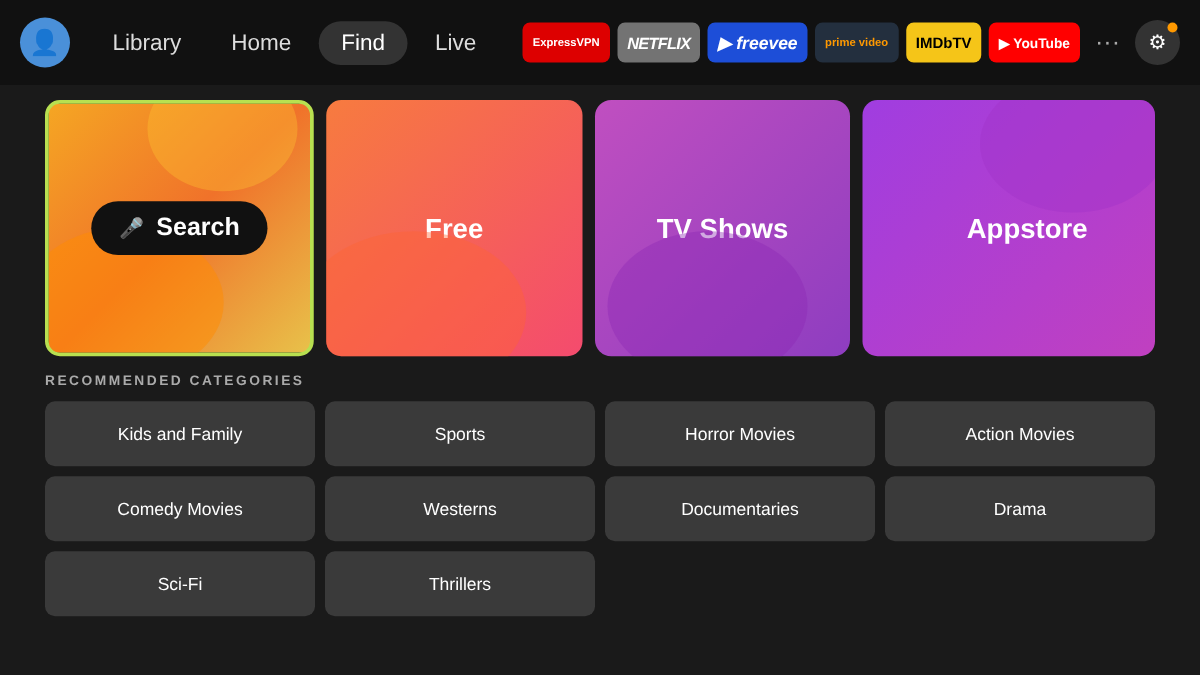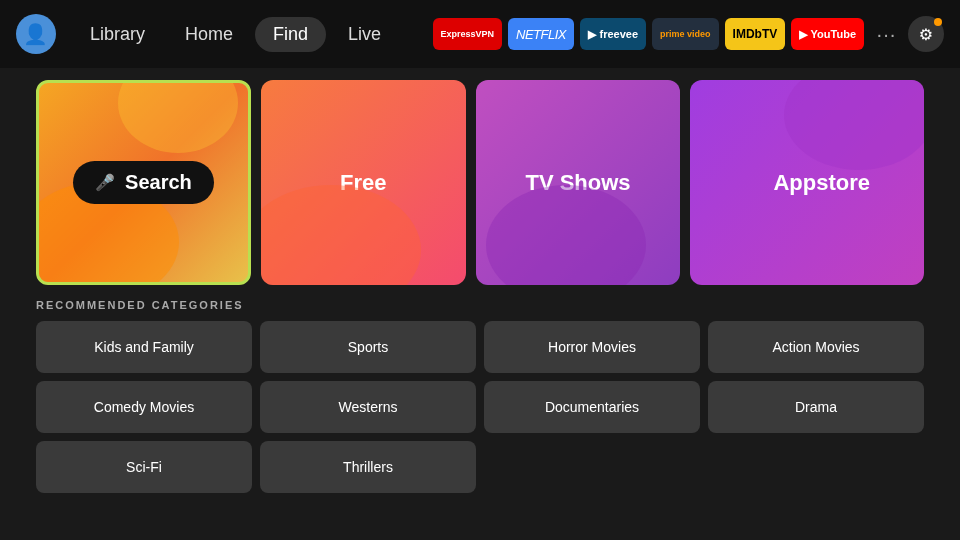--- a/index.html
+++ b/index.html
@@ -58,22 +58,22 @@
       height: 32px;
       border-radius: 6px;
       display: flex; align-items: center; justify-content: center;
       font-size: 11px;
       font-weight: bold;
       padding: 0 8px;
       cursor: pointer;
       flex-shrink: 0;
     }
     .app-expressvpn { background: #d00; color: white; min-width: 60px; font-size: 9px; }
-    .app-netflix { background: #3b82f6; color: white; font-size: 13px; font-style: italic; font-weight: 400; letter-spacing: -0.5px; }
-    .app-freevee { background: #0c4a6e; color: white; font-size: 11px; }
+    .app-netflix { background: #737373; color: white; font-size: 13px; font-style: italic; font-weight: 700; letter-spacing: -0.5px; }
+    .app-freevee { background: #1d4ed8; color: white; font-size: 14px; font-style: italic; }
     .app-prime { background: #232f3e; color: #ff9900; font-size: 9px; min-width: 60px; }
     .app-imdb { background: #f5c518; color: #000; font-size: 12px; font-weight: 900; min-width: 52px; }
     .app-youtube { background: #ff0000; color: white; font-size: 11px; min-width: 62px; }
     .more-btn {
       background: transparent;
       border: none;
       color: #aaa;
       font-size: 20px;
       cursor: pointer;
       padding: 0 6px;
@@ -181,20 +181,21 @@
       bottom: -20px; right: -10px;
       width: 150px; height: 110px;
       background: rgba(180,60,140,0.4);
       border-radius: 50%;
     }
 
     .tile-tvshows {
       background: linear-gradient(135deg, #c04fc0 0%, #8e3dc0 100%);
       position: relative;
       overflow: hidden;
+      border-radius: 13px;
     }
     .tile-tvshows::before {
       content: '';
       position: absolute;
       bottom: -20px; left: 10px;
       width: 160px; height: 120px;
       background: rgba(140,40,180,0.4);
       border-radius: 50%;
     }
 

